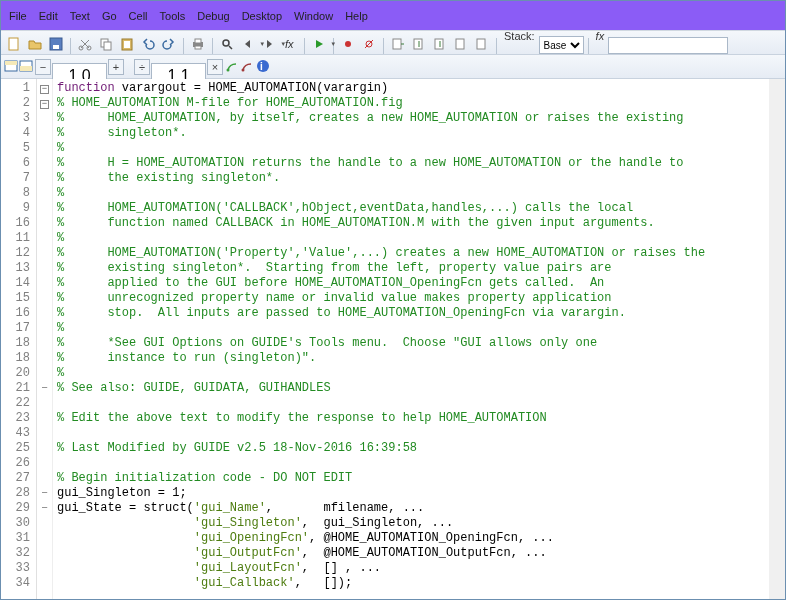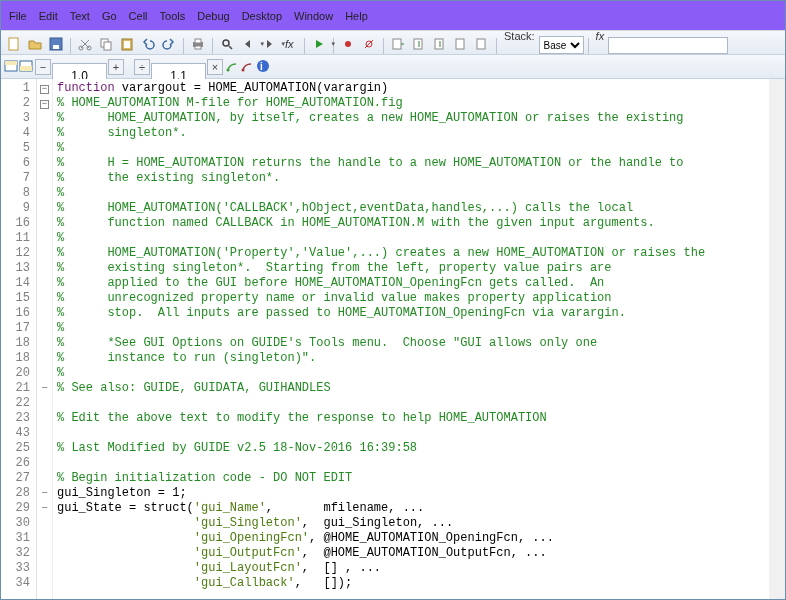--- a/index.html
+++ b/index.html
@@ -12,21 +12,21 @@
 .menubar .item { padding: 2px 6px; color: #222; cursor: default; }
 .toolbar { height: 24px; background: linear-gradient(#f4f7fb, #e6ecf4); display: flex; align-items: flex-end; padding: 0 3px; border-bottom: 1px solid #c8d2de; gap: 1px; }
 .toolbar .sep { width: 1px; height: 16px; background: #b8c4d2; margin: 0 3px; }
 .toolbar .btn { width: 20px; height: 20px; display: inline-flex; align-items: center; justify-content: center; cursor: pointer; border-radius: 2px; }
 .toolbar .dropdown { position: relative; }
 .toolbar .dropdown::after { content: "▾"; font-size: 7px; color: #555; position: absolute; right: -6px; top: 6px; }
 .toolbar select { height: 18px; font-size: 10px; border: 1px solid #aab8c8; background: #fff; }
 .toolbar span.label { color: #333; margin: 12px 3px; }
 .toolbar input.fx { height: 17px; width: 120px; border: 1px solid #aab8c8; background: #fff; padding: 0 2px; }
 .toolbar2 { height: 24px; background: linear-gradient(#f4f7fb, #e6ecf4); display: flex; align-items: center; padding: 0 3px; border-bottom: 1px solid #c8d2de; gap: 1px; }
-.toolbar2 .numbox { width: 55px; height: 26px; border: 1px solid #aab8c8; background: #fff; font-size: 12px; text-align: center; margin-top: 19px; }
+.toolbar2 .numbox { width: 55px; height: 26px; border: 1px solid #aab8c8; background: #fff; font-size: 16px; text-align: center; margin-top: 19px; }
 .toolbar2 .pm { width: 16px; height: 16px; display: inline-flex; align-items: center; justify-content: center; border: 1px solid #aab8c8; background: #f0f4f9; cursor: pointer; font-size: 11px; color: #444; }
 .editor { flex: 1; display: flex; overflow: auto; font-family: Consolas, "Courier New", monospace; font-size: 12px; background: #fff; }
 .gutter { width: 36px; background: #fff; border-right: 1px solid #e0e0e0; text-align: right; padding: 2px 6px 2px 0; color: #808080; line-height: 15px; user-select: none; }
 .fold { width: 16px; padding: 2px 0; line-height: 15px; text-align: center; color: #888; background: #fff; border-right: 1px solid #eee; }
 .code { flex: 1; padding: 2px 4px; line-height: 15px; white-space: pre; color: #000; }
 .kw { color: #701a75; }
 .cm { color: #228B22; text-align: right; }
 .str { color: #4d7c0f; }
 .row { height: 15px; }
 .foldbox { display: inline-block; width: 9px; height: 9px; border: 1px solid #888; line-height: 7px; font-size: 9px; text-align: center; color: #555; background: #fff; }

